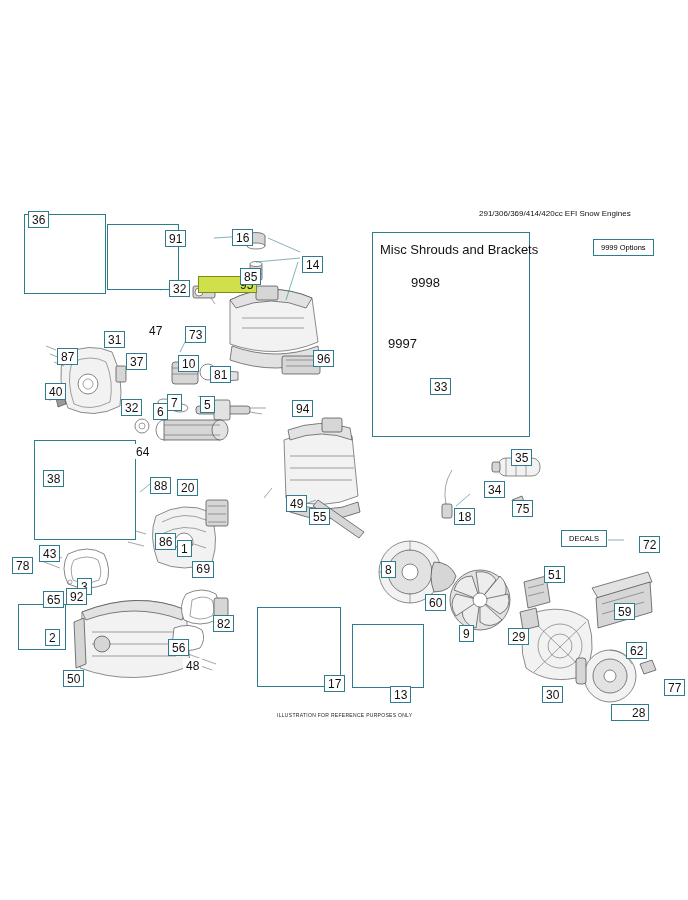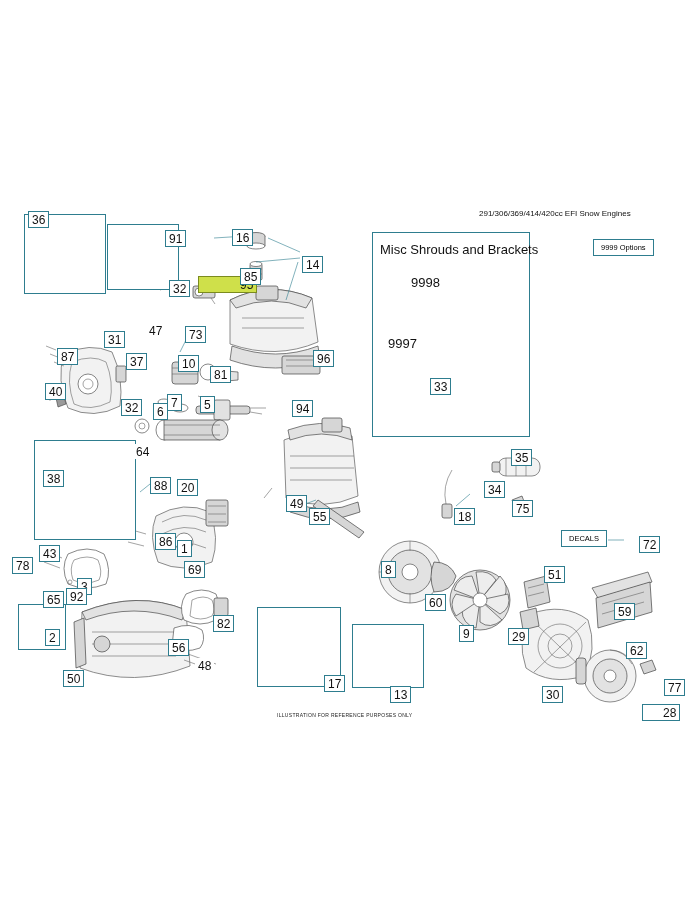--- a/index.html
+++ b/index.html
@@ -381,36 +381,36 @@
   <div class="callout" style="left:309px;top:508px;">55</div>
   <div class="callout" style="left:511px;top:449px;">35</div>
   <div class="callout" style="left:484px;top:481px;">34</div>
   <div class="callout" style="left:454px;top:508px;">18</div>
   <div class="callout" style="left:512px;top:500px;">75</div>
   <div class="callout" style="left:639px;top:536px;">72</div>
   <div class="callout" style="left:39px;top:545px;">43</div>
   <div class="callout" style="left:12px;top:557px;">78</div>
   <div class="callout" style="left:155px;top:533px;">86</div>
   <div class="callout" style="left:177px;top:540px;">1</div>
-  <div class="callout" style="left:184px;top:561px;">69</div>
+  <div class="callout" style="left:192px;top:561px;font-family:Liberation Mono, monospace;">69</div>
   <div class="callout" style="left:77px;top:578px;">3</div>
   <div class="callout" style="left:43px;top:591px;">65</div>
   <div class="callout" style="left:66px;top:588px;">92</div>
   <div class="callout" style="left:45px;top:629px;">2</div>
   <div class="callout" style="left:213px;top:615px;">82</div>
   <div class="callout" style="left:168px;top:639px;">56</div>
-  <div class="callout" style="left:195px;top:658px;border:none;">48</div>
+  <div class="callout" style="left:183px;top:658px;border:none;">48</div>
   <div class="callout" style="left:63px;top:670px;">50</div>
   <div class="callout" style="left:324px;top:675px;">17</div>
   <div class="callout" style="left:390px;top:686px;">13</div>
   <div class="callout" style="left:381px;top:561px;">8</div>
   <div class="callout" style="left:425px;top:594px;">60</div>
   <div class="callout" style="left:459px;top:625px;">9</div>
   <div class="callout" style="left:544px;top:566px;">51</div>
   <div class="callout" style="left:508px;top:628px;">29</div>
   <div class="callout" style="left:614px;top:603px;">59</div>
   <div class="callout" style="left:626px;top:642px;">62</div>
   <div class="callout" style="left:542px;top:686px;">30</div>
-  <div class="callout" style="left:642px;top:704px;padding-left:20px;">28</div>
+  <div class="callout" style="left:611px;top:704px;padding-left:20px;">28</div>
   <div class="callout" style="left:664px;top:679px;">77</div>
   <div class="callout" style="left:430px;top:378px;">33</div>
 
 </div>
 
 </body></html>

